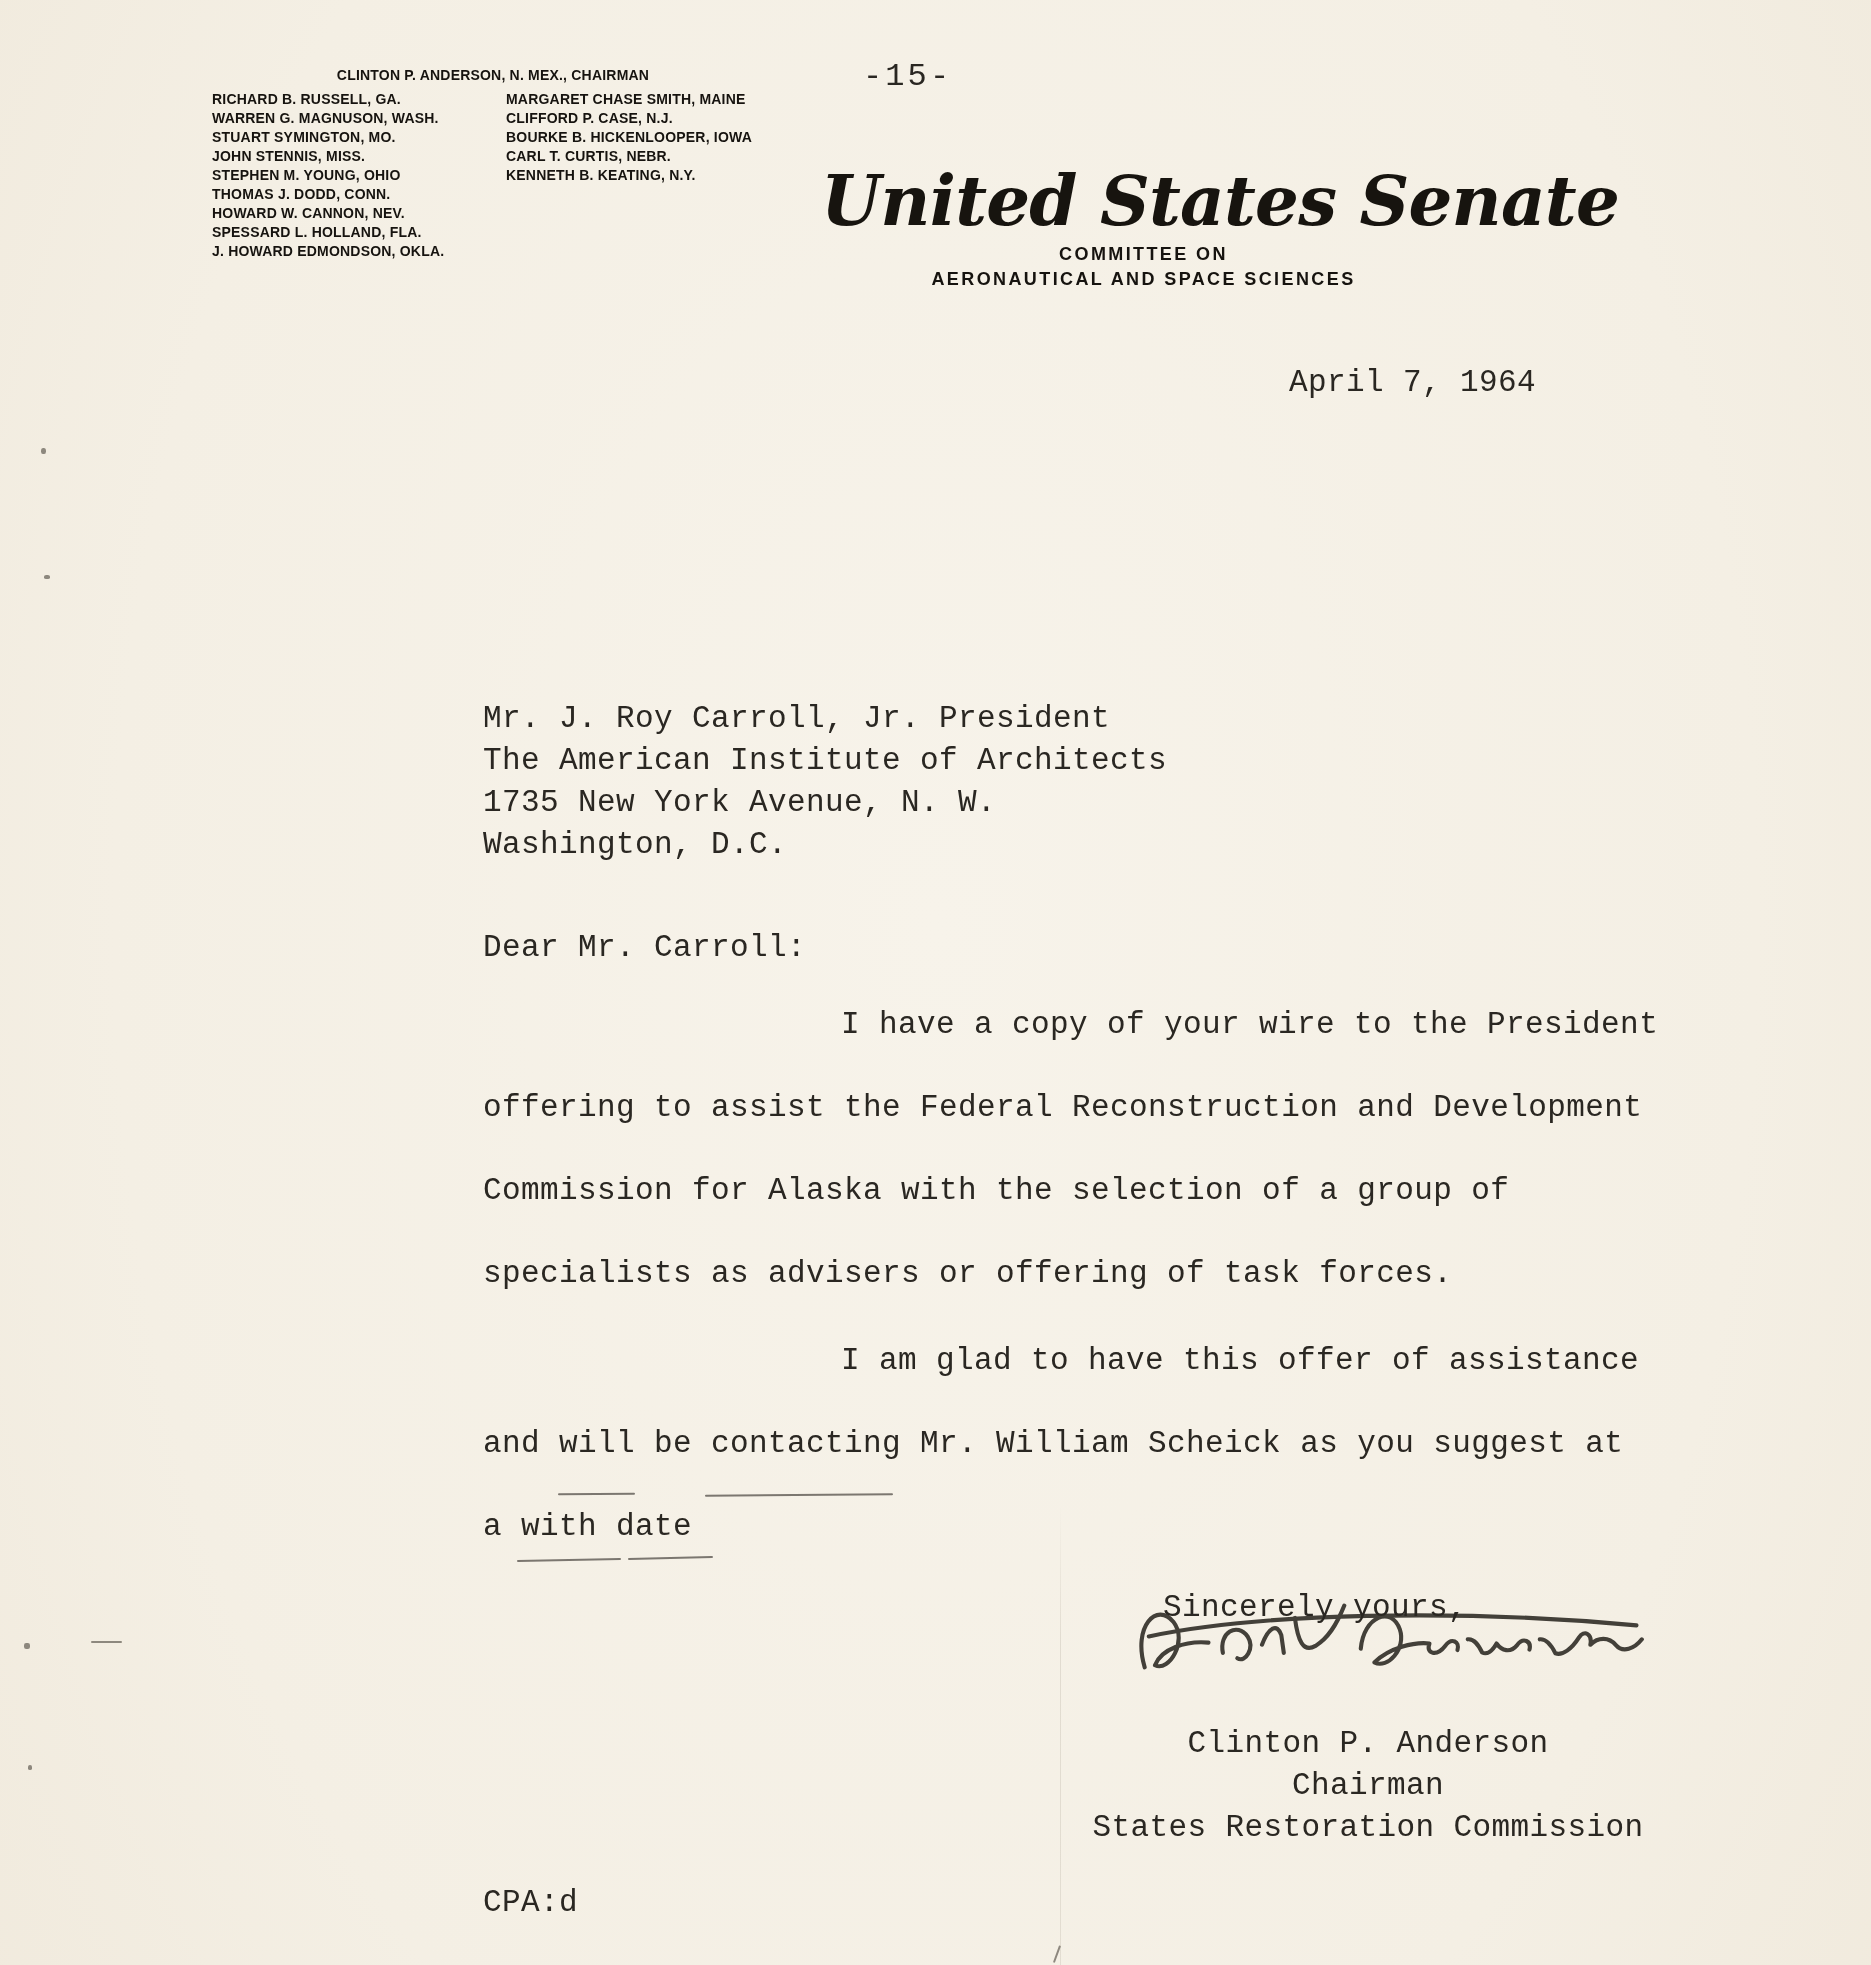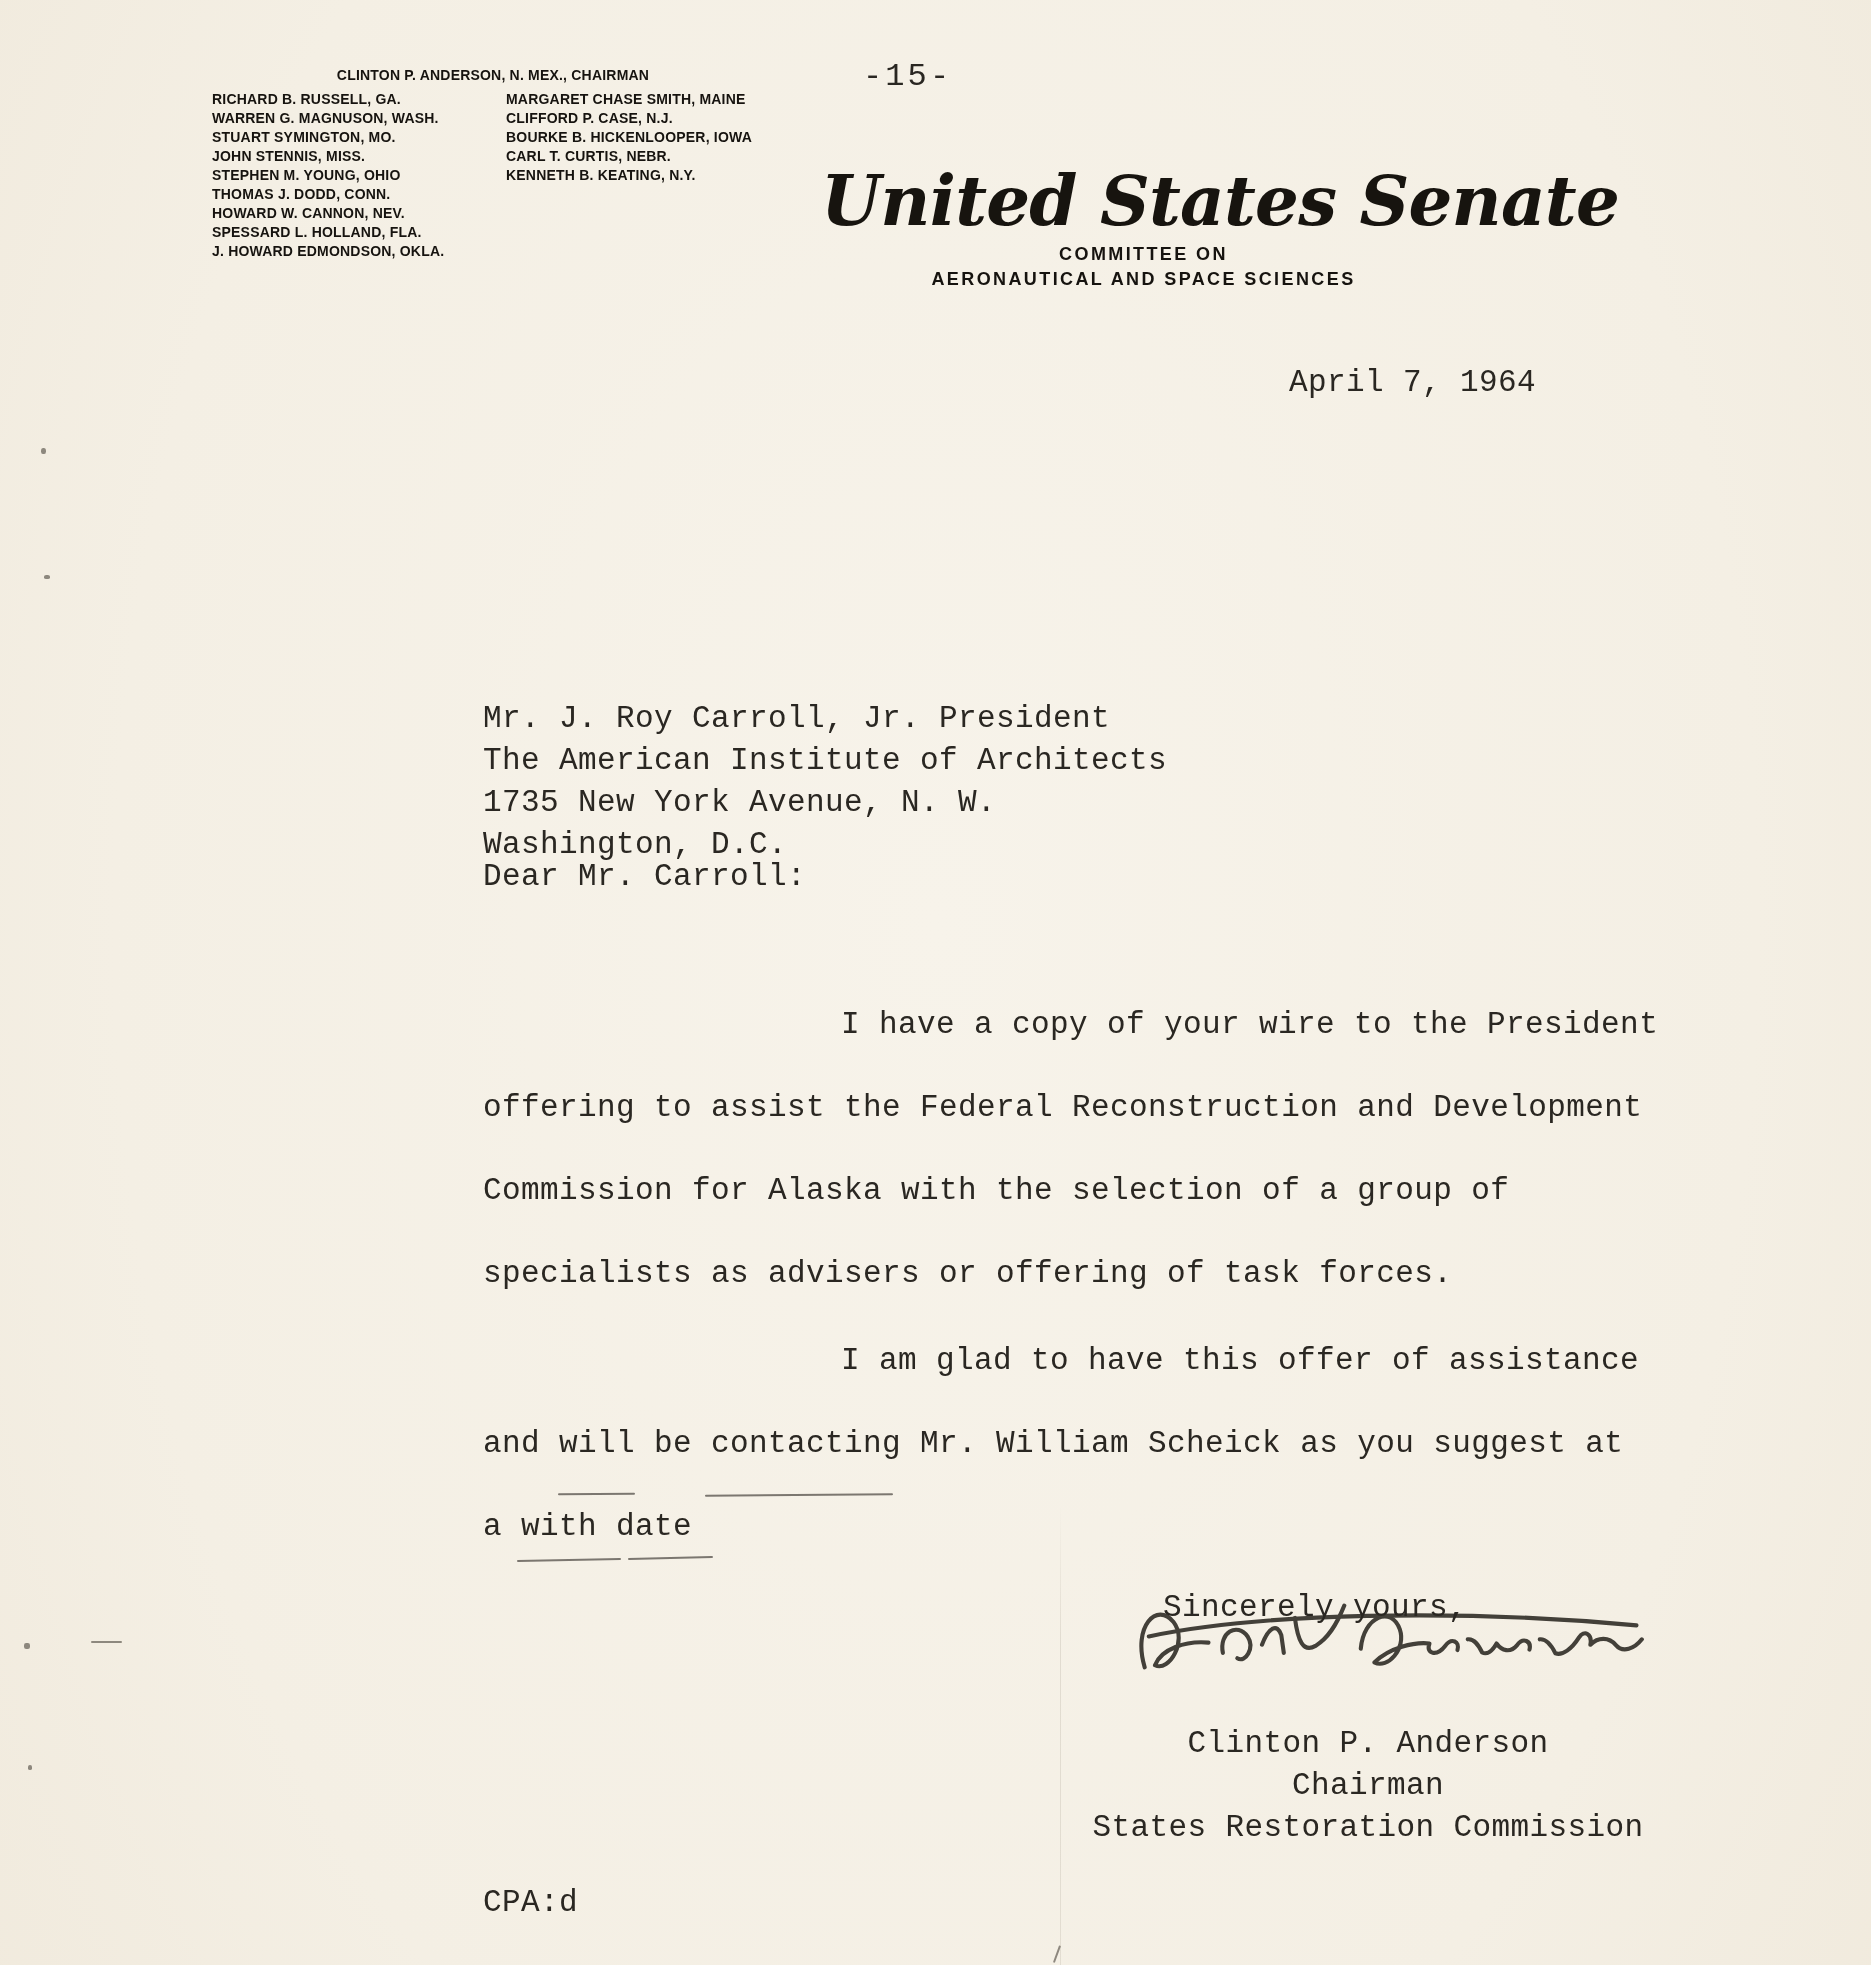--- a/index.html
+++ b/index.html
@@ -46,21 +46,21 @@
     position:absolute; left:821px; width:645px; text-align:center;
     font-family:"Liberation Sans", sans-serif;
     font-weight:700; font-size:18px; letter-spacing:2.4px; color:#16130f;
     white-space:nowrap;
   }
 
   .page-number { left:863px; top:58px; font-size:32px; letter-spacing:3.1px; }
   .date-line   { left:1289px; top:365px; }
 
   .recipient   { left:483px; top:650px; line-height:42px;margin-top:48px; }
-  .salutation  { left:483px; top:859px; }
+  .salutation  { left:483px; top:930px; }
 
   .body-para { line-height:83px; }
   .para1 { left:483px; top:983px; }
   .para2 { left:483px; top:1319px; }
   .indent-first { margin-left:358px; }
 
   .valediction { left:1163px; top:1590px; }
   .signature-wrap { position:absolute; left:1120px; top:1562px; width:535px; height:153px; }
 
   .sig-block {

